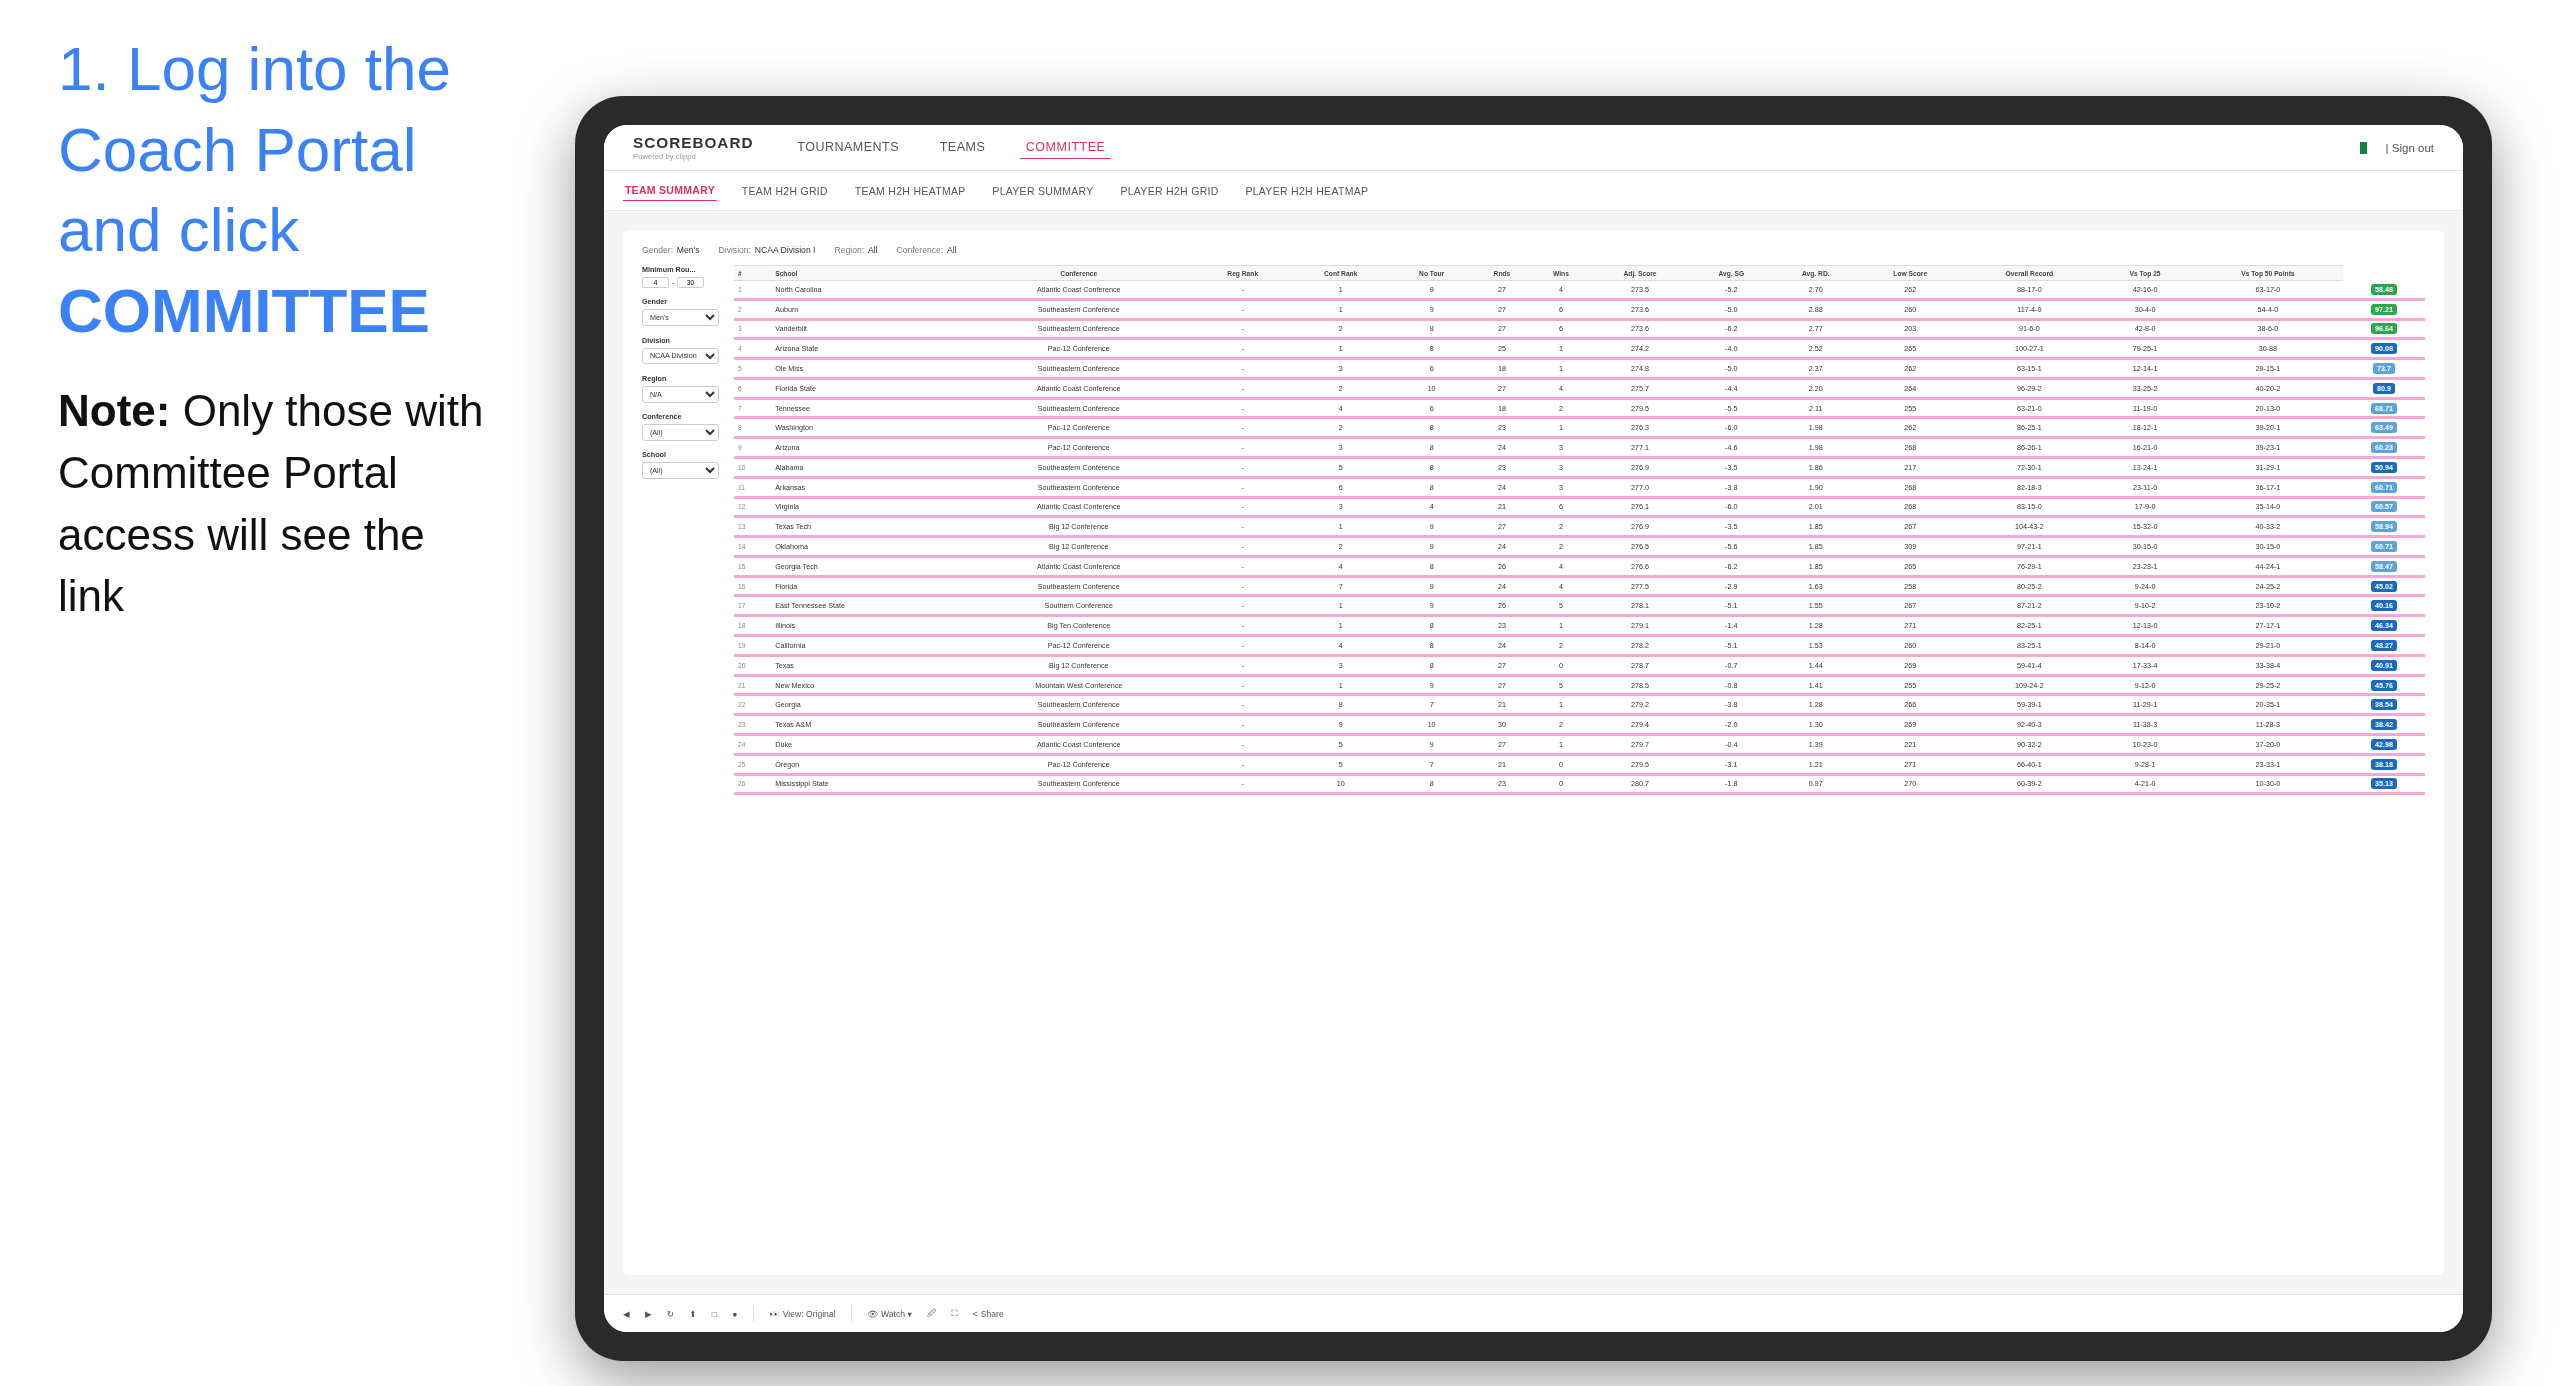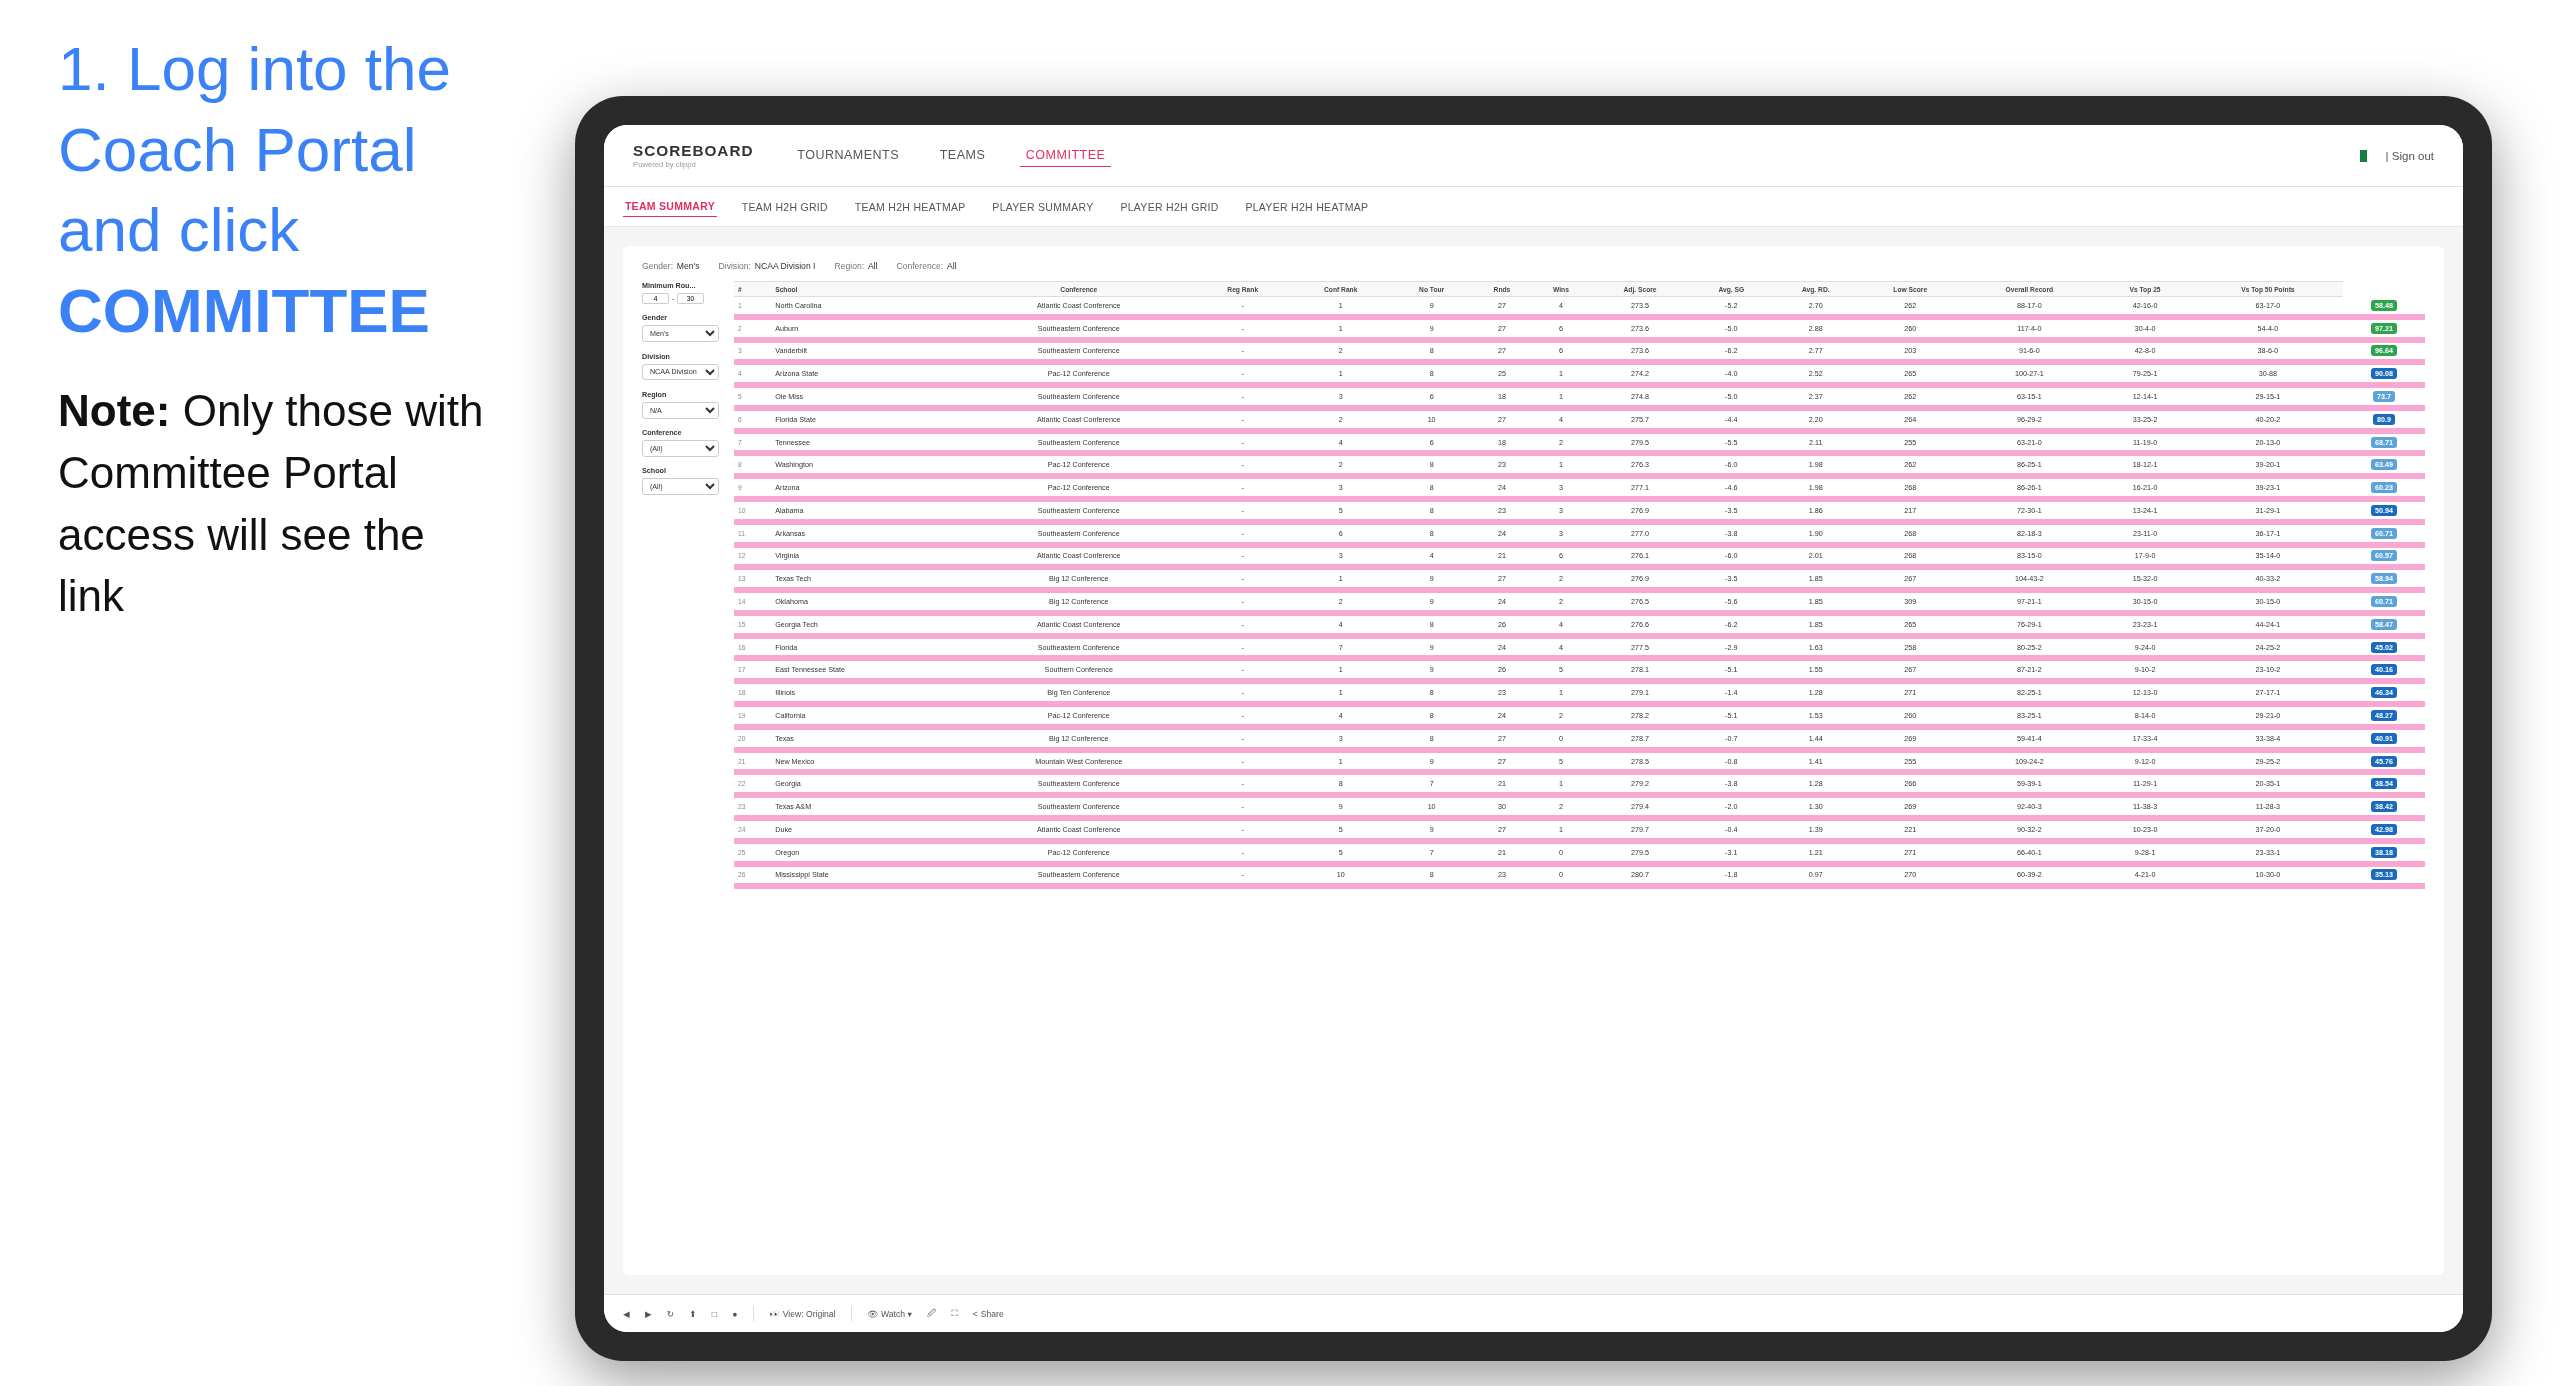--- a/index.html
+++ b/index.html
@@ -59,21 +59,21 @@
       background: #f0f0f0;
       border-radius: 23px;
       overflow: hidden;
       display: flex;
       flex-direction: column;
     }
 
     
     .nav-bar {
       background: #ffffff;
-      height: 62px;
+      height: 46px;
       display: flex;
       align-items: center;
       padding: 0 29px;
       border-bottom: 1px solid #e0e0e0;
       flex-shrink: 0;
     }
 
     .logo-area {
       display: flex;
       flex-direction: column;
@@ -259,21 +259,21 @@
       padding: 3.8px 3.8px;
       text-align: center;
       font-size: 6.7px;
       font-weight: 600;
       color: #444;
       white-space: nowrap;
     }
 
     thead th.left { text-align: left; }
 
-    tbody tr { border-bottom: 6px solid #f9a8d4; }
+    tbody tr { border-bottom: 3px solid #f9a8d4; }
 
     tbody td {
       padding: 2.9px 3.8px;
       text-align: center;
       font-size: 7.2px;
       color: #333;
       white-space: nowrap;
     }
     tbody td.left { text-align: left; }
 

